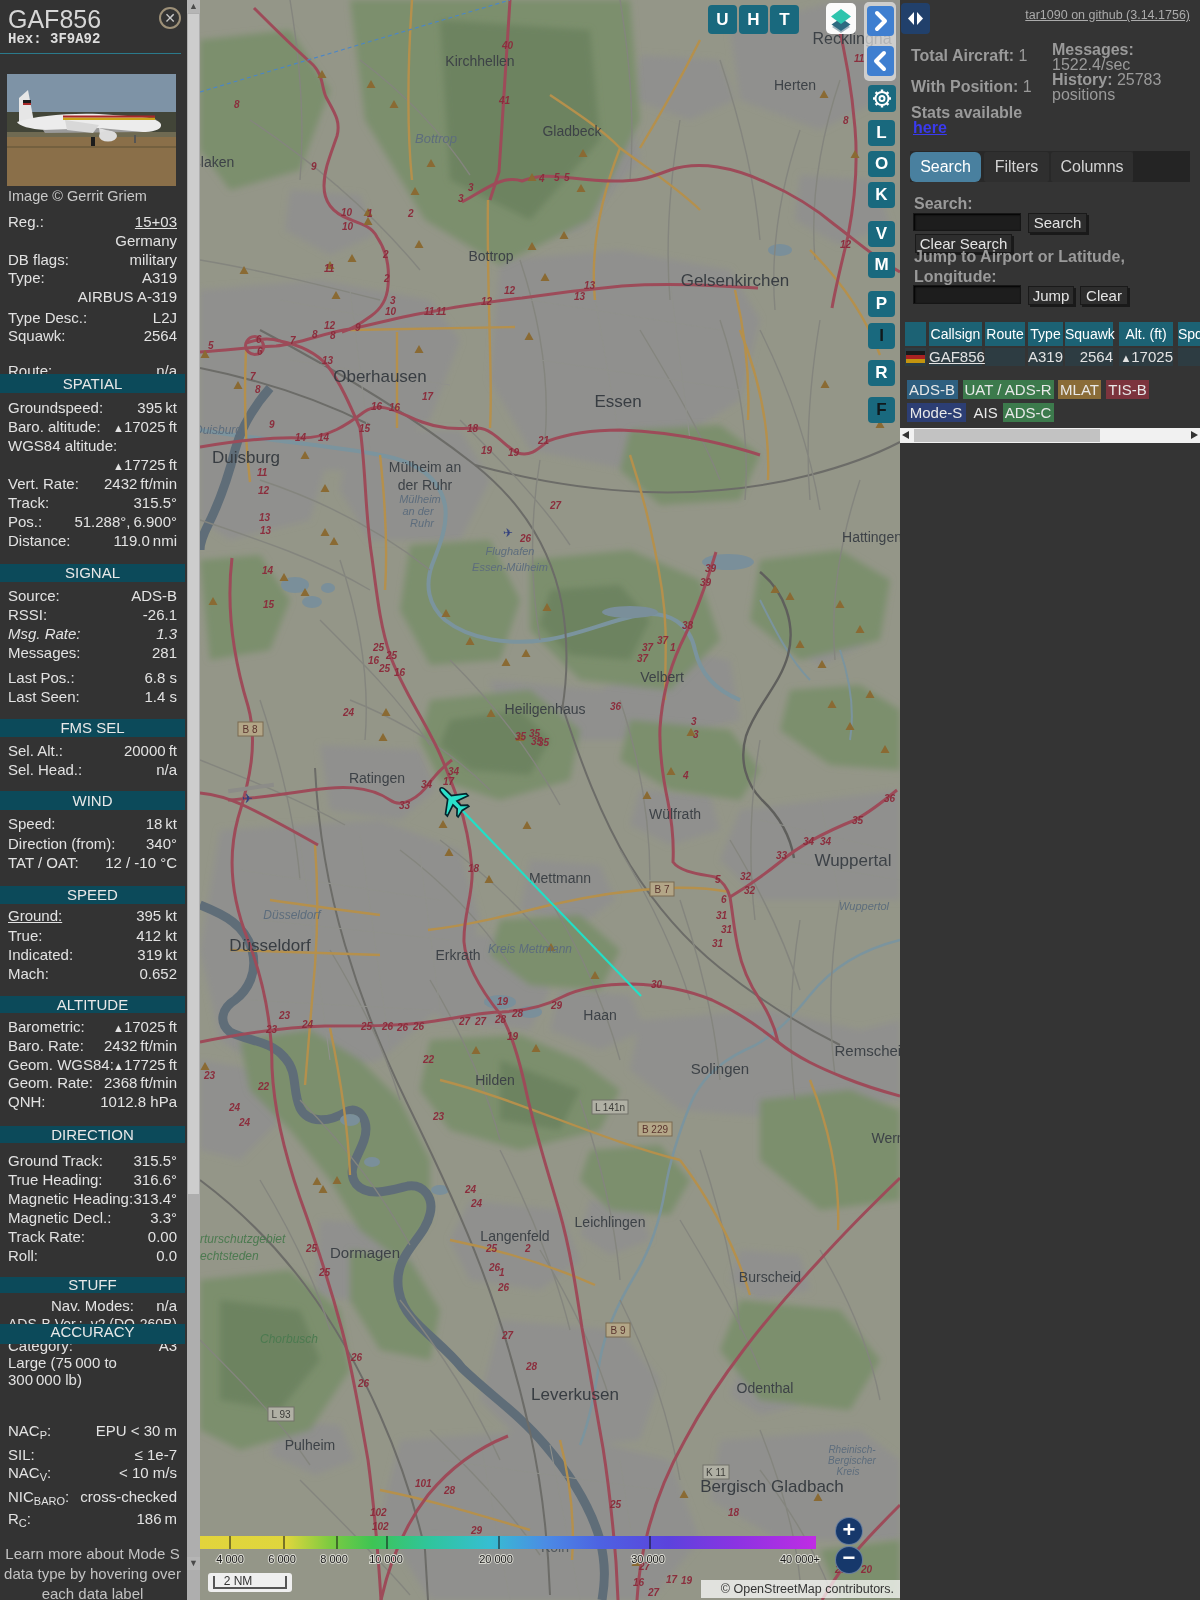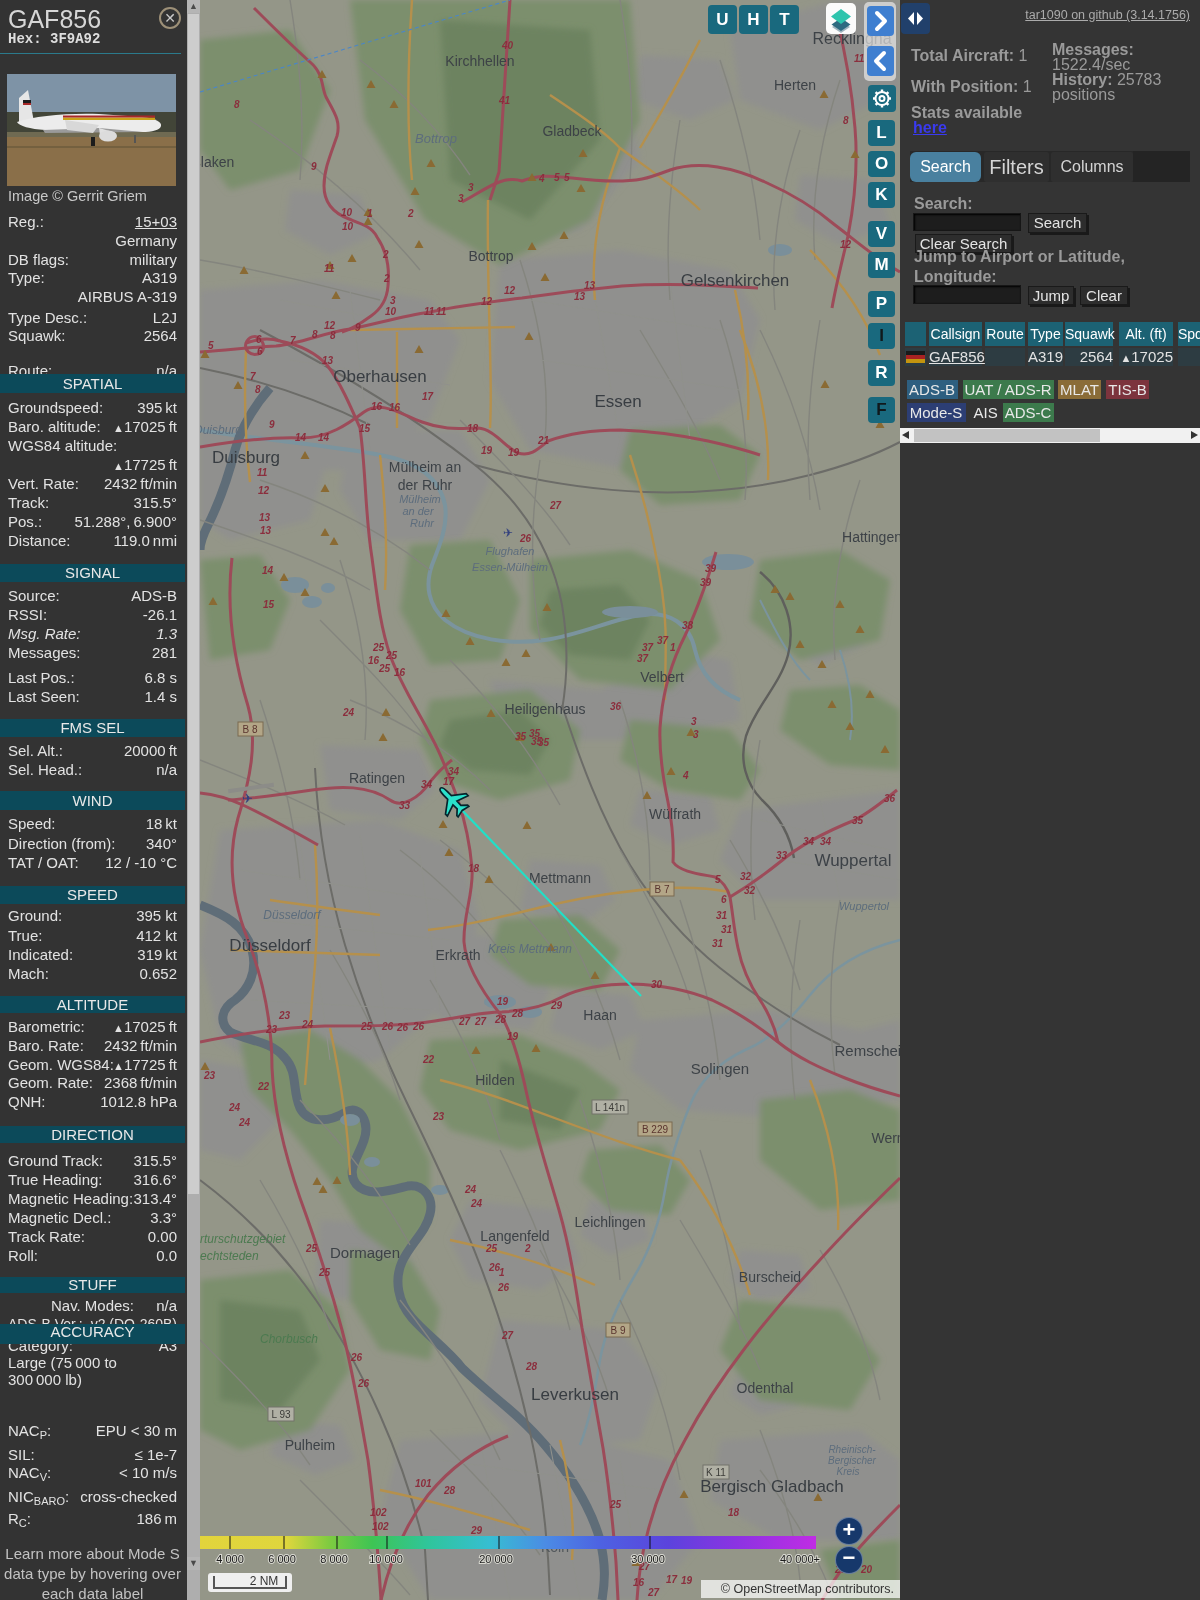--- a/index.html
+++ b/index.html
@@ -457,21 +457,21 @@
 <div class="mctl" style="left:668px;top:221px;width:27px;height:26px;line-height:26px;font-size:17px;">V</div>
 <div class="mctl" style="left:668px;top:252px;width:27px;height:26px;line-height:26px;font-size:17px;">M</div>
 <div class="mctl" style="left:668px;top:291px;width:27px;height:26px;line-height:26px;font-size:17px;">P</div>
 <div class="mctl" style="left:668px;top:323px;width:27px;height:26px;line-height:26px;font-size:17px;color:#10191c;">I</div>
 <div class="mctl" style="left:668px;top:360px;width:27px;height:26px;line-height:26px;font-size:17px;">R</div>
 <div class="mctl" style="left:668px;top:397px;width:27px;height:26px;line-height:26px;font-size:17px;color:#10191c;">F</div>
 <div style="position:absolute;left:635px;top:1517px;width:26px;height:26px;border-radius:50%;background:#16386b;border:1px solid rgba(255,255,255,0.35);color:#fff;font-size:22px;font-weight:bold;line-height:24px;text-align:center;">+</div>
 <div style="position:absolute;left:635px;top:1546px;width:26px;height:26px;border-radius:50%;background:#16386b;border:1px solid rgba(255,255,255,0.35);color:#fff;font-size:22px;font-weight:bold;line-height:22px;text-align:center;">−</div>
 <div style="position:absolute;left:8px;top:1573px;width:84px;height:19px;background:#efefef;border-radius:3px;">
 <div style="position:absolute;left:5px;top:3px;right:5px;bottom:3px;border-left:2px solid #555;border-right:2px solid #555;border-bottom:2px solid #555;"></div>
-<div style="position:absolute;width:60px;text-align:center;font-size:12px;color:#333;line-height:17px;padding-left:26px;">2 NM</div>
+<div style="position:absolute;width:60px;text-align:center;font-size:12px;color:#333;line-height:17px;">2 NM</div>
     </div>
 <div style="position:absolute;left:501px;top:1580px;width:199px;height:18px;background:rgba(255,255,255,0.72);font-size:12.5px;color:#333;line-height:18px;text-align:right;"><span style="margin-right:6px;">© OpenStreetMap contributors.</span></div>
 </div>
 <div id="left">
 <div style="position:absolute;left:8px;top:4px;height:30px;line-height:30px;font-size:25px;color:#d6d6d6;">GAF856</div>
 <div style="position:absolute;left:159px;top:7px;width:18px;height:18px;border:2px solid #9d9078;border-radius:50%;color:#c9c9c9;font-size:14px;line-height:18px;text-align:center;">✕</div>
 <div style="position:absolute;left:8px;top:31px;font-family:'Liberation Mono',monospace;font-weight:bold;font-size:14px;color:#dedede;">Hex: 3F9A92</div>
 <div style="position:absolute;left:0;top:53px;width:181px;height:1px;background:#2b7a8c;"></div>
 <svg style="position:absolute;left:7px;top:74px;" width="169" height="112" viewBox="0 0 169 112">
 <rect width="169" height="112" fill="#7e93a6"></rect>
@@ -525,21 +525,21 @@
 <div class="lrow" style="top:668px;">Last Pos.:<span class="v">6.8 s</span></div>
 <div class="lrow" style="top:687px;">Last Seen:<span class="v">1.4 s</span></div>
 <div class="lhead" style="top:719px;height:18px;line-height:18px;">FMS SEL</div>
 <div class="lrow" style="top:741px;">Sel. Alt.:<span class="v">20000 ft</span></div>
 <div class="lrow" style="top:760px;">Sel. Head.:<span class="v">n/a</span></div>
 <div class="lhead" style="top:791px;">WIND</div>
 <div class="lrow" style="top:814px;">Speed:<span class="v">18 kt</span></div>
 <div class="lrow" style="top:834px;">Direction (from):<span class="v">340°</span></div>
 <div class="lrow" style="top:853px;">TAT / OAT:<span class="v">12 / -10 °C</span></div>
 <div class="lhead" style="top:886px;height:18px;line-height:18px;">SPEED</div>
-<div class="lrow" style="top:906px;">Ground:<span class="v">395 kt</span></div>
+<div class="lrow" style="top:906px;text-decoration:underline;">Ground:<span class="v">395 kt</span></div>
 <div class="lrow" style="top:926px;">True:<span class="v">412 kt</span></div>
 <div class="lrow" style="top:945px;">Indicated:<span class="v">319 kt</span></div>
 <div class="lrow" style="top:964px;">Mach:<span class="v">0.652</span></div>
 <div class="lhead" style="top:996px;height:17px;line-height:17px;">ALTITUDE</div>
 <div class="lrow" style="top:1017px;">Barometric:<span class="v"><span style="font-size:11px;">▲</span>17025 ft</span></div>
 <div class="lrow" style="top:1036px;">Baro. Rate:<span class="v">2432 ft/min</span></div>
 <div class="lrow" style="top:1055px;">Geom. WGS84:<span class="v"><span style="font-size:11px;">▲</span>17725 ft</span></div>
 <div class="lrow" style="top:1073px;">Geom. Rate:<span class="v">2368 ft/min</span></div>
 <div class="lrow" style="top:1092px;">QNH:<span class="v">1012.8 hPa</span></div>
 <div class="lhead" style="top:1126px;height:17px;line-height:17px;">DIRECTION</div>
@@ -578,21 +578,21 @@
 <div class="rbold" style="left:152px;top:41px;">Messages:</div>
 <div class="rbold" style="left:152px;top:56px;font-weight:normal;">1522.4/sec</div>
 <div class="rbold" style="left:11px;top:78px;">With Position: <span style="font-weight:normal;">1</span></div>
 <div class="rbold" style="left:152px;top:71px;">History: <span style="font-weight:normal;">25783</span></div>
 <div class="rbold" style="left:152px;top:86px;font-weight:normal;">positions</div>
 <div class="rbold" style="left:11px;top:104px;">Stats available</div>
 <div class="rbold" style="left:13px;top:119px;color:#3a3aee;text-decoration:underline;">here</div>
 <div style="position:absolute;left:10px;top:151px;width:280px;height:31px;background:#282828;"></div>
 <div style="position:absolute;left:233px;top:151px;width:57px;height:31px;background:#242424;"></div>
 <div style="position:absolute;left:10px;top:152px;width:71px;height:30px;background:#49809f;border-radius:6px;color:#fff;font-size:16px;line-height:30px;text-align:center;">Search</div>
-<div style="position:absolute;left:84px;top:152px;width:65px;height:30px;background:#2f2f2f;border-radius:2px;color:#d4d4d4;font-size:20px;line-height:30px;text-align:center;">Filters</div>
+<div style="position:absolute;left:84px;top:152px;width:65px;height:30px;background:#2f2f2f;border-radius:2px;color:#d4d4d4;font-size:16px;line-height:30px;text-align:center;">Filters</div>
 <div style="position:absolute;left:151px;top:152px;width:82px;height:30px;background:#2f2f2f;border-radius:2px;color:#d4d4d4;font-size:16px;line-height:30px;text-align:center;">Columns</div>
 <div class="rbold" style="left:14px;top:195px;">Search:</div>
 <div class="inp" style="left:13px;top:213px;width:106px;height:16px;"></div>
 <div class="btn" style="left:128px;top:213px;width:57px;height:18px;line-height:18px;">Search</div>
 <div class="btn" style="left:15px;top:234px;width:95px;height:17px;line-height:17px;">Clear Search</div>
 <div class="rbold" style="left:14px;top:248px;">Jump to Airport or Latitude,</div>
 <div class="rbold" style="left:14px;top:268px;">Longitude:</div>
 <div class="inp" style="left:13px;top:285px;width:106px;height:17px;"></div>
 <div class="btn" style="left:128px;top:286px;width:44px;height:17px;line-height:17px;">Jump</div>
 <div class="btn" style="left:180px;top:286px;width:46px;height:17px;line-height:17px;">Clear</div>

